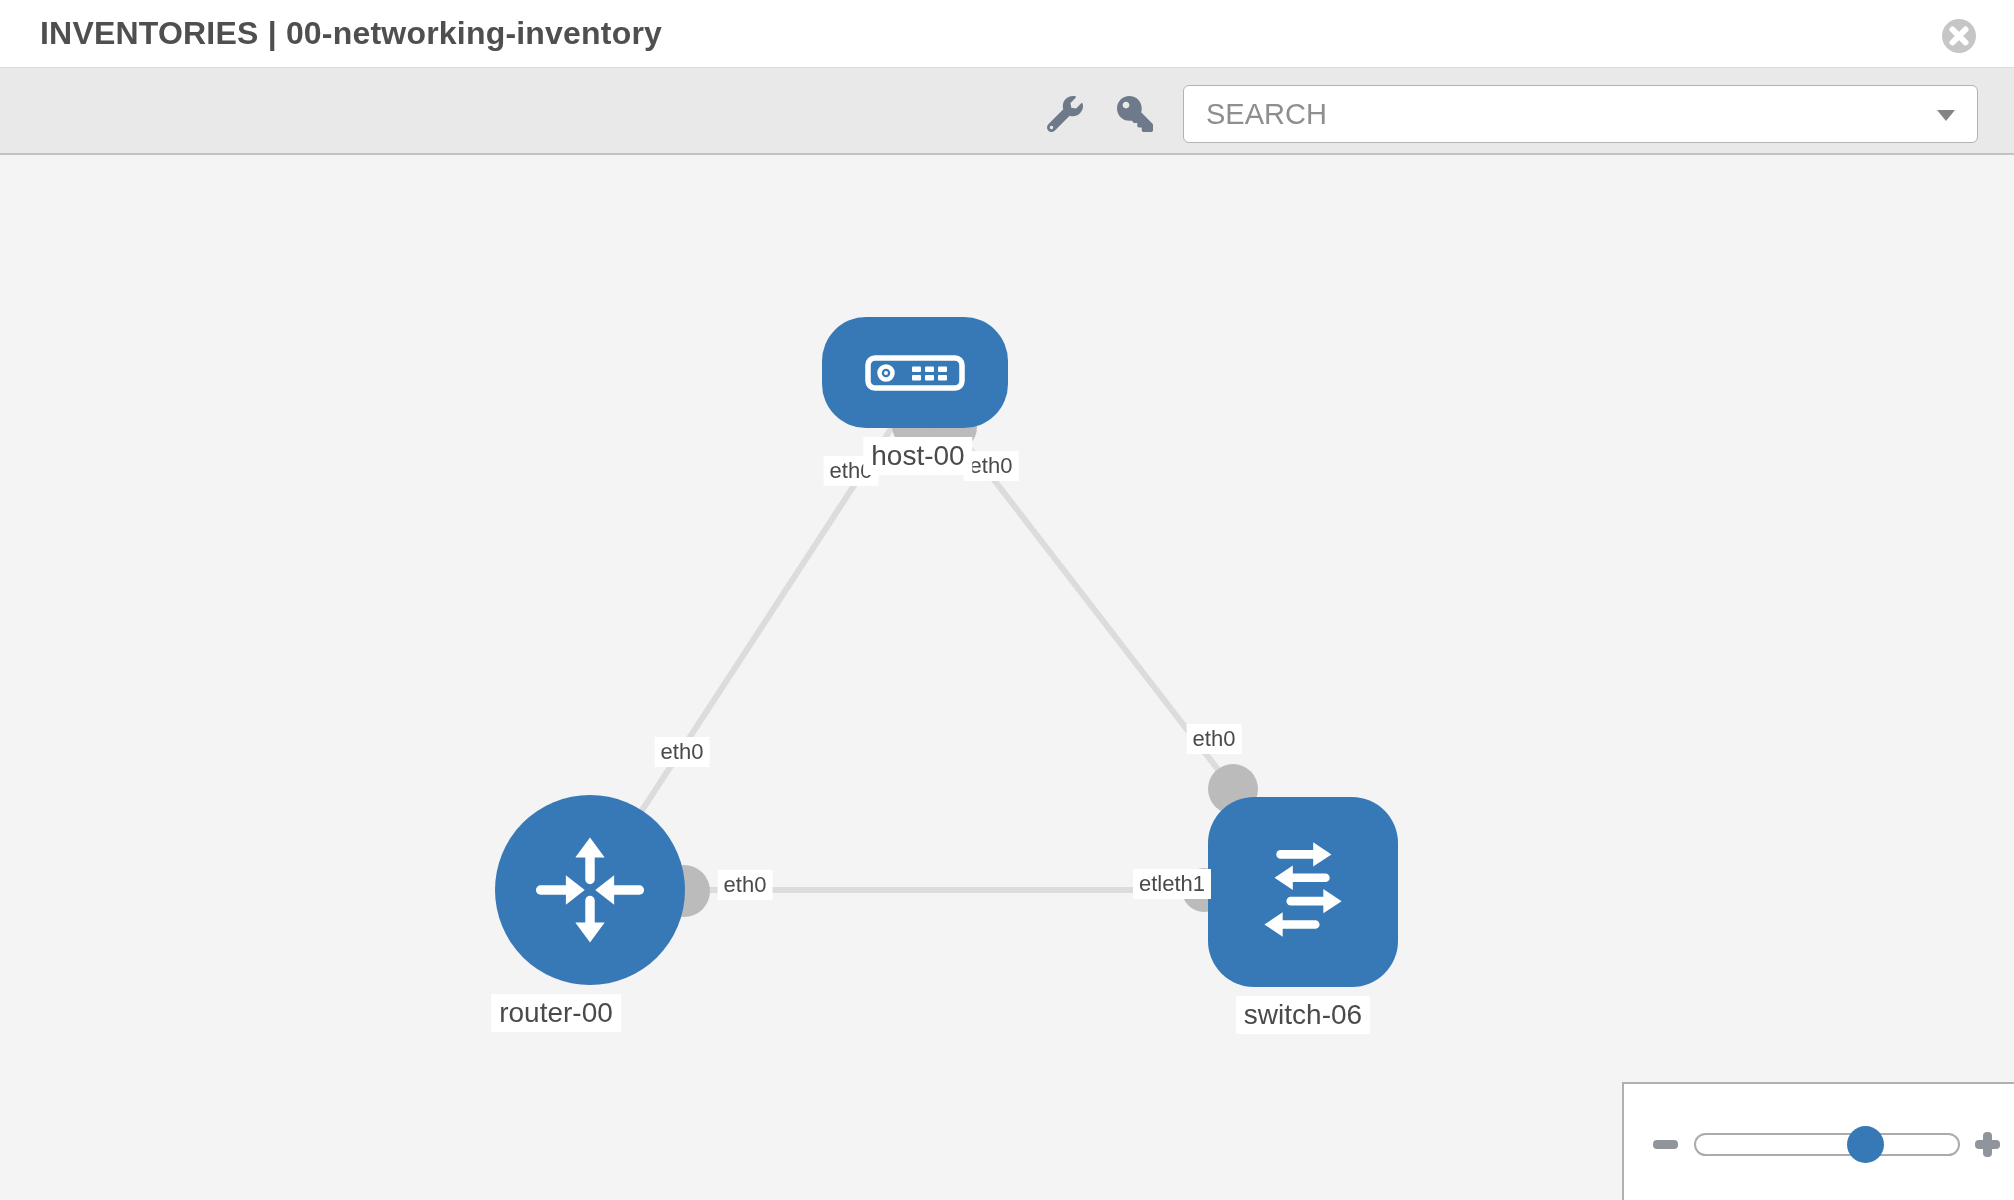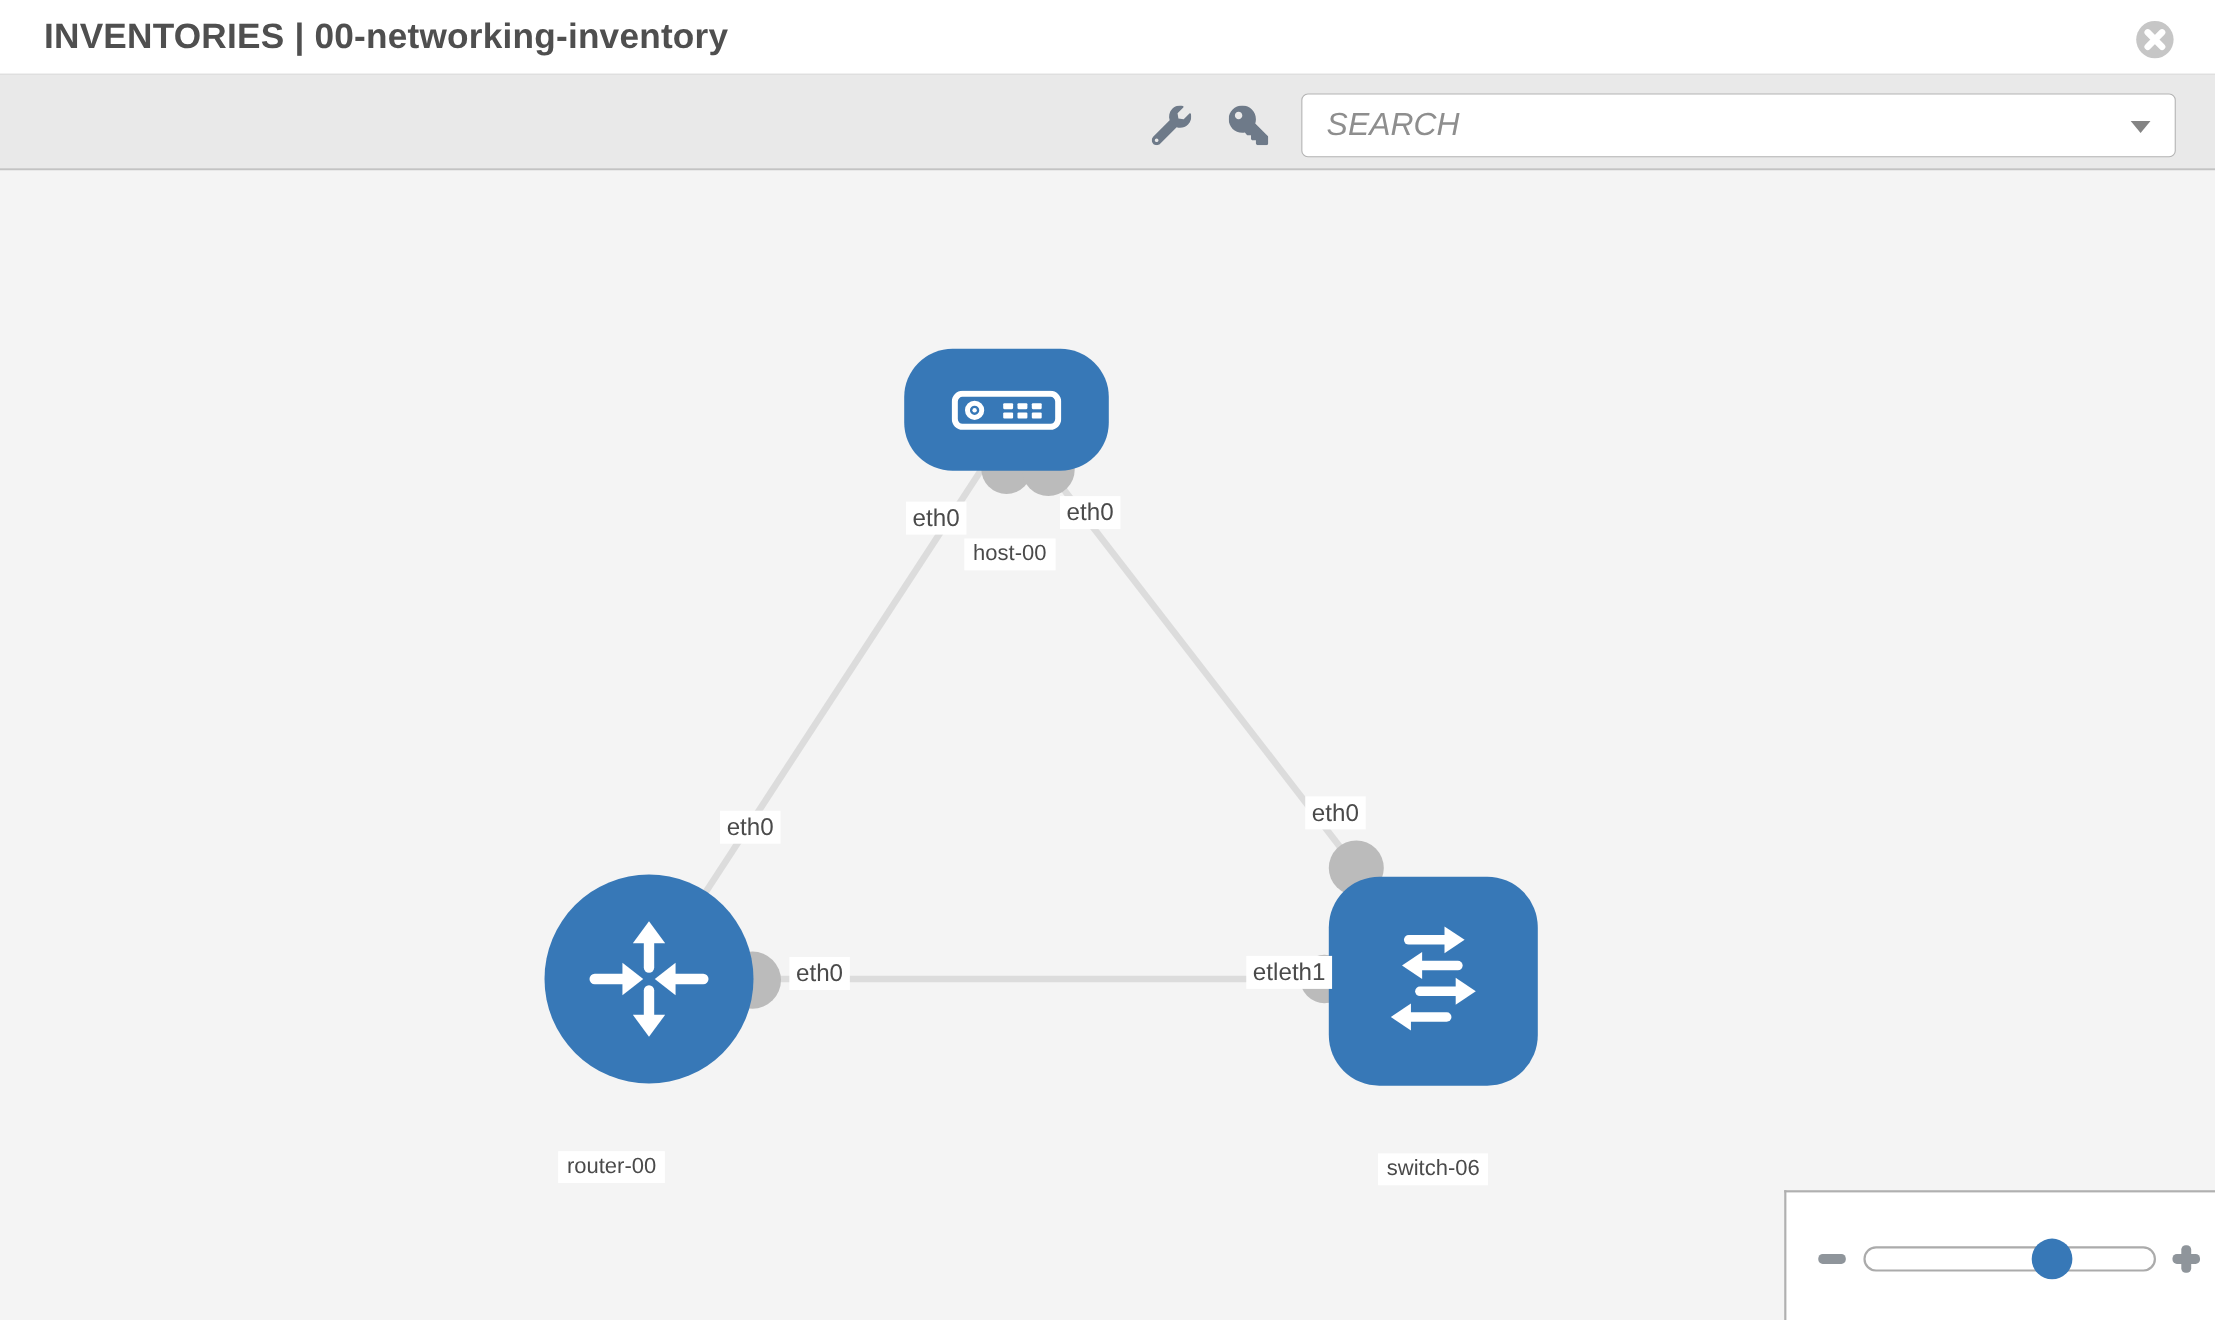--- a/index.html
+++ b/index.html
@@ -15,37 +15,37 @@
   
   .toolbar { position:absolute; left:0; top:67px; width:2014px; height:88px; background:#e9e9e9;
              border-top:1px solid #dcdcdc; border-bottom:2px solid #c3c3c3; }
   .select-box { position:absolute; top:17px; height:58px; background:#ffffff; border:1px solid #b3b3b3;
                 border-radius:6px; }
   .select-box .sel-label { position:absolute; left:22px; top:0; height:56px; line-height:56px;
                            font-size:29px; color:#8e8e8e; }
   .caret { position:absolute; right:22px; top:24px; width:0; height:0;
            border:9px solid transparent; border-top:11px solid #848484; }
   .actions-box { left:40px; width:795px; }
-  .search-box  { left:1183px; width:795px;font-style:italic; }
+  .search-box  { left:1183px; width:795px; }
   .tool-icon { position:absolute; top:28px; width:36px; height:36px; cursor:pointer; }
   .wrench { left:1047px; }
   .key    { left:1117px; }
 
   
   .canvas { position:absolute; left:0; top:155px; width:2014px; height:1045px; background:#f4f4f4; }
   .graph-svg { position:absolute; left:0; top:0; }
 
   .node { position:absolute; background:#3778b7; display:flex; align-items:center; justify-content:center; cursor:pointer; }
   .node-host   { left:822px;  top:162px; width:186px; height:111px; border-radius:44px; }
   .node-router { left:495px;  top:640px; width:190px; height:190px; border-radius:50%; }
   .node-switch { left:1208px; top:642px; width:190px; height:190px; border-radius:46px; }
 
   .chip { position:absolute; transform:translate(-50%,-50%); background:#ffffff; color:#4a4a4a;
           white-space:nowrap; }
-  .node-label { font-size:20px; padding:3px 8px; z-index:6;margin-top:48px; }
+  .node-label { font-size:28px; padding:3px 8px; z-index:6; }
   .port-label { font-size:22px; padding:2px 6px; z-index:5; }
 
   
   .zoom-panel { position:absolute; left:1622px; top:927px; width:392px; height:118px; background:#ffffff;
                 border-left:2px solid #b0b0b0; border-top:2px solid #b0b0b0; }
   .zoom-value { position:absolute; left:0; top:8px; width:100%; text-align:center;
                 font-size:24px; color:#1d1d1d; }
   .zoom-minus { position:absolute; left:29px; top:56px; width:25px; height:9px; background:#8f959b;
                 border-radius:4px; cursor:pointer; }
   .zoom-plus  { position:absolute; left:351px; top:48px; width:25px; height:25px; cursor:pointer; }

